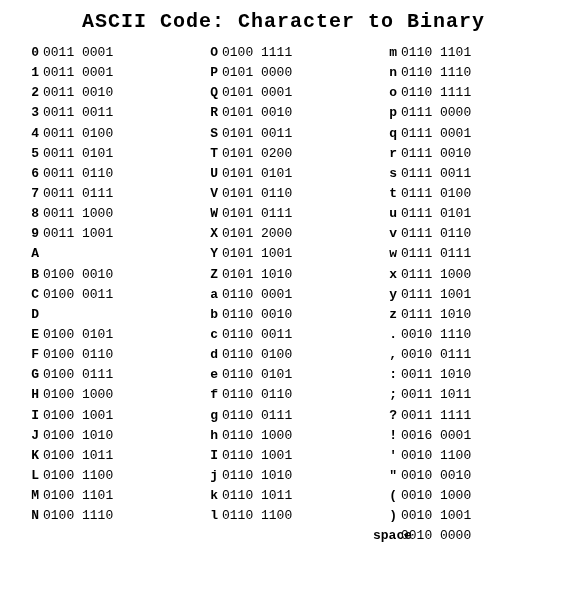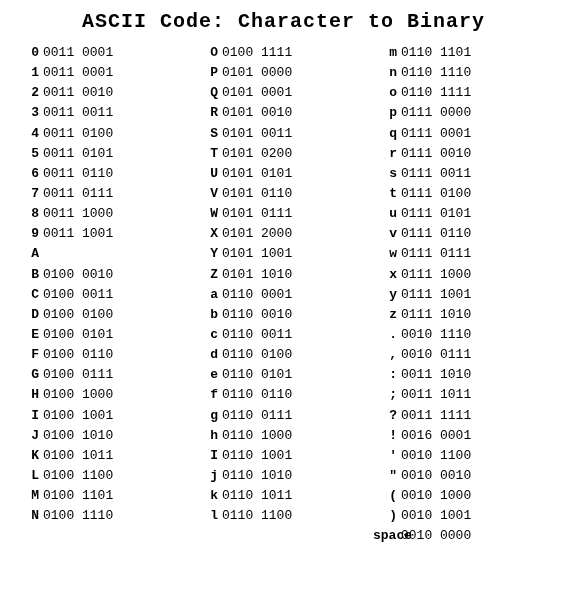--- a/index.html
+++ b/index.html
@@ -103,21 +103,20 @@
       <div class="row">
         <span class="char">B</span>
         <span class="binary">0100 0010</span>
       </div>
       <div class="row">
         <span class="char">C</span>
         <span class="binary">0100 0011</span>
       </div>
       <div class="row">
         <span class="char">D</span>
-        <span class="binary">0100 0100</span>
       </div>
       <div class="row">
         <span class="char">E</span>
         <span class="binary">0100 0101</span>
       </div>
       <div class="row">
         <span class="char">F</span>
         <span class="binary">0100 0110</span>
       </div>
       <div class="row">

